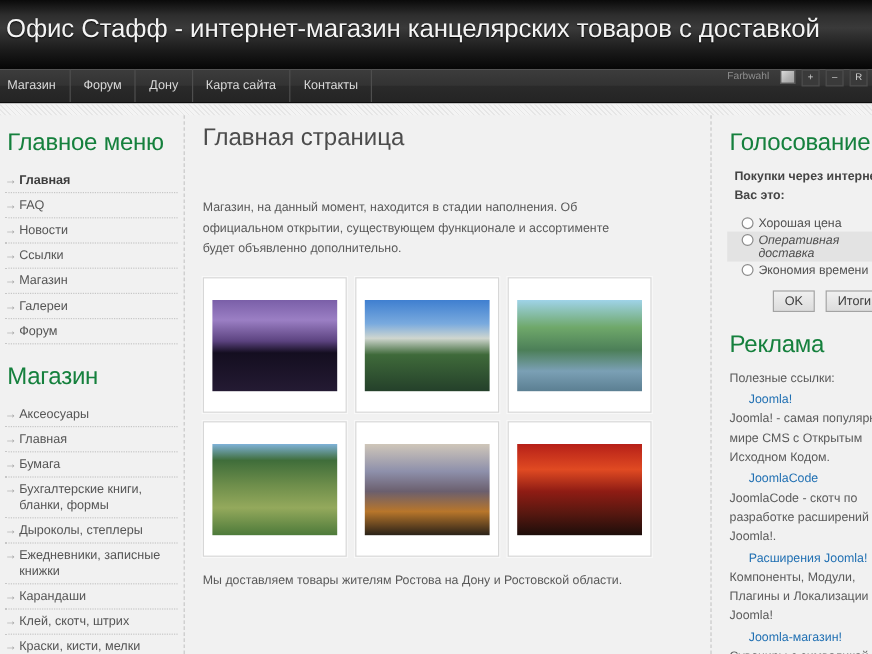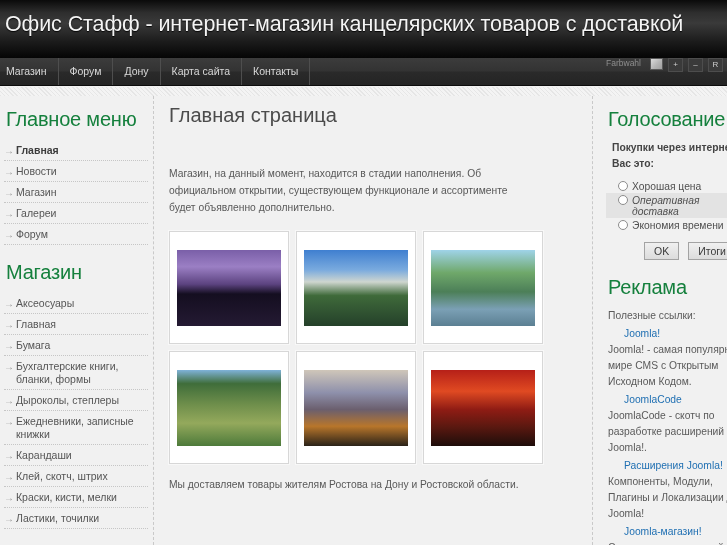--- a/index.html
+++ b/index.html
@@ -263,21 +263,23 @@
     </div>
   </div>
 
   <div class="page-body">
     <div class="tex-top"></div>
 
     <div class="col-left">
       <div class="mod-title">Главное меню</div>
       <ul class="menu-list">
         <li class="active">Главная</li>
+        <li>FAQ</li>
         <li>Новости</li>
+        <li>Ссылки</li>
         <li>Магазин</li>
         <li>Галереи</li>
         <li>Форум</li>
       </ul>
 
       <div class="mod-title" style="margin-top:16px">Магазин</div>
       <ul class="menu-list">
         <li>Аксеосуары</li>
         <li>Главная</li>
         <li>Бумага</li>

